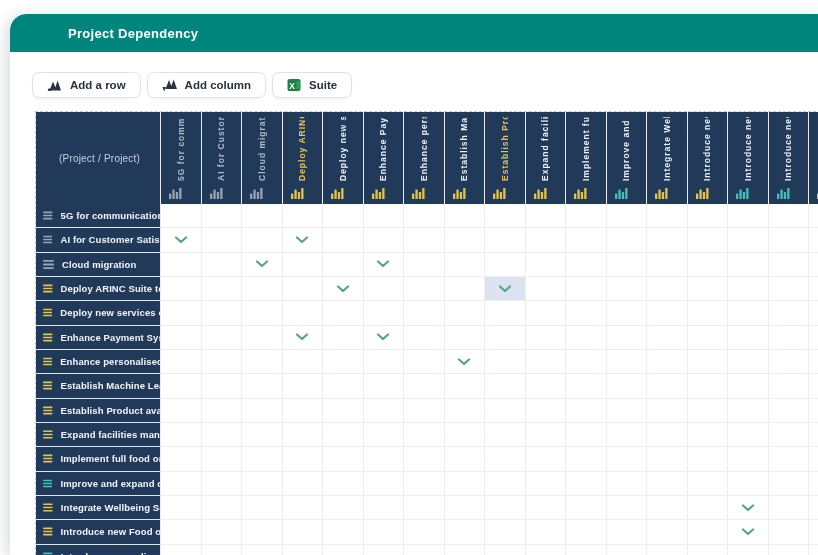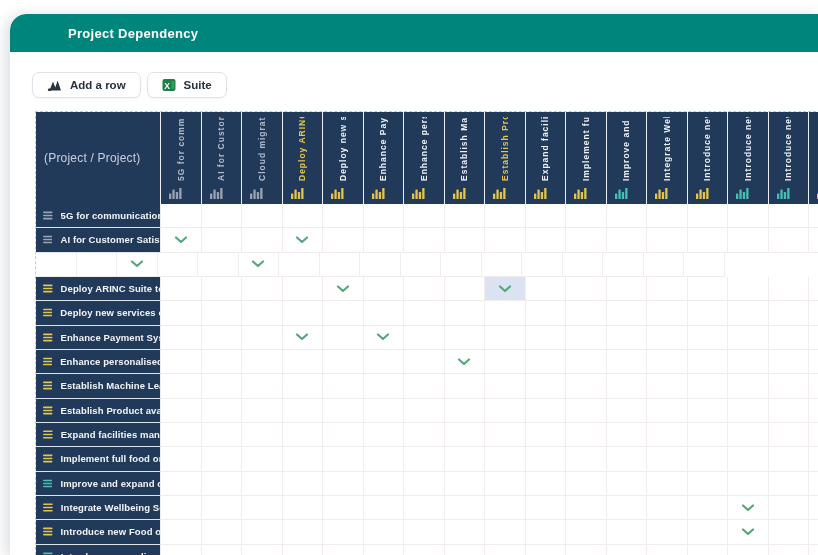--- a/index.html
+++ b/index.html
@@ -12,22 +12,22 @@
   .title{color:#fff;font-size:13px;font-weight:700;letter-spacing:.3px;margin-left:28px;}
   .toolbar{margin:20px 0 0 22px;display:flex;gap:6px;}
   .btn{display:inline-flex;align-items:center;gap:8px;height:26px;padding:0 14px;background:#fff;
        border:1px solid #dfe3e9;border-radius:7px;font-size:11.5px;font-weight:700;color:#25313f;
        box-shadow:0 1px 2px rgba(20,30,50,.05);cursor:pointer;box-sizing:border-box;}
   .btn svg{flex:0 0 auto;}
   .mono-icon{fill:#2a3443;}
   .excel-box{fill:#1e7e47;}
   .matrix{margin:13px 0 0 25px;width:816px;border:1px dashed #c5cbd6;box-sizing:border-box;}
   .header-row{display:flex;}
-  .corner{width:125px;height:92px;background:var(--header-navy,#223A59);color:#c8d0de;font-size:12px;
-          display:flex;align-items:center;padding-left:8px;box-sizing:border-box;
+  .corner{width:125px;height:92px;background:var(--header-navy,#223A59);color:#c8d0de;font-size:10px;
+          display:flex;align-items:center;padding-left:23px;box-sizing:border-box;
           border-right:1px solid #e9edf2;flex:0 0 auto;letter-spacing:.2px;}
   .col-header{width:40.5px;height:92px;background:var(--header-navy,#223A59);box-sizing:border-box;
               border-right:1px solid #e9edf2;display:flex;flex-direction:column;justify-content:flex-end;
               align-items:center;padding-bottom:5px;flex:0 0 auto;cursor:pointer;}
   .vlabel{writing-mode:vertical-rl;transform:rotate(180deg);font-size:8.5px;font-weight:700;
           letter-spacing:1px;color:#eef1f7;max-height:64px;overflow:hidden;margin-bottom:7px;
           white-space:nowrap;}
   .bars-icon{align-self:flex-start;margin-left:8px;}
   .c-grey .vlabel{color:#b2bbca;}
   .c-grey .bars-icon rect,.c-grey .drag-icon rect{fill:var(--grey-icon,#99A3B4);}
@@ -56,20 +56,27 @@
 
   <div class="toolbar">
     <button class="btn">
       <svg class="mono-icon" width="15" height="13" viewBox="0 0 15 13">
         <path d="M2.5 11.5 L6 2.5 L8.3 8.5 L10.6 1.5 L14 11.5 Z"></path>
         <rect x="1" y="9.5" width="3.4" height="2.6" rx="0.8"></rect>
       </svg>
       <span>Add a row</span>
     </button>
     <button class="btn">
+      <svg class="mono-icon" width="15" height="13" viewBox="0 0 15 13">
+        <path d="M3.5 10 L7 1 L9.3 7 L11.6 0.5 L15 10 Z"></path>
+        <path d="M0.5 8 L4 8 L2.2 12.5 Z"></path>
+      </svg>
+      <span>Add column</span>
+    </button>
+    <button class="btn">
       <svg width="14" height="14" viewBox="0 0 14 14">
         <rect class="excel-box" x="0.5" y="1" width="13" height="12" rx="2"></rect>
         <rect x="9.5" y="3" width="3" height="8" rx="0.8" fill="#2ba05a"></rect>
         <text x="5" y="10.5" font-size="8.5" font-weight="bold" fill="#ffffff" text-anchor="middle" font-family="Liberation Sans, sans-serif">X</text>
       </svg>
       <span>Suite</span>
     </button>
   </div>
 
   <div class="matrix">
@@ -287,20 +294,28 @@
           <div class="cell"></div>
           <div class="cell"></div>
           <div class="cell"></div>
           <div class="cell"></div>
           <div class="cell"></div>
           <div class="cell"></div>
           <div class="cell"></div>
           <div class="cell"></div>
         </div>
         <div class="matrix-row">
+          <div class="row-header c-grey">
+            <svg class="drag-icon" width="11" height="9" viewBox="0 0 11 9">
+              <rect y="0" width="11" height="1.8" rx="0.9"></rect>
+              <rect y="3.6" width="11" height="1.8" rx="0.9"></rect>
+              <rect y="7.2" width="11" height="1.8" rx="0.9"></rect>
+            </svg>
+            <span class="rlabel">Cloud migration</span>
+          </div>
           <div class="cell"></div>
           <div class="cell"></div>
           <div class="cell">
             <svg class="check" width="14" height="8" viewBox="0 0 14 8">
               <polyline points="2,1.5 7,6 12,1.5"></polyline>
             </svg>
           </div>
           <div class="cell"></div>
           <div class="cell"></div>
           <div class="cell">

